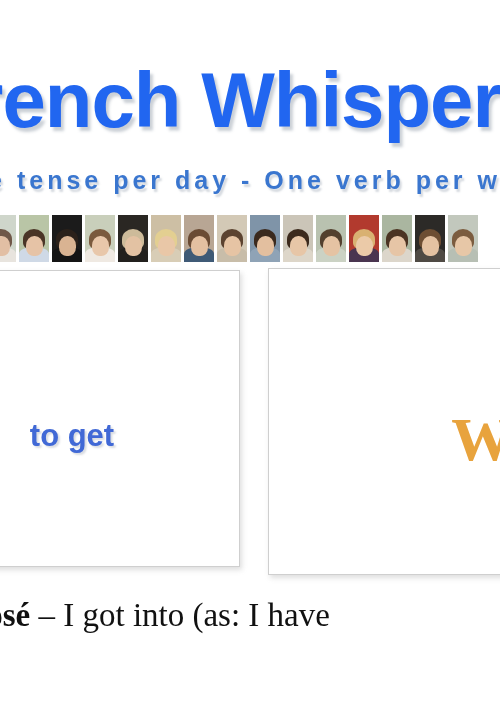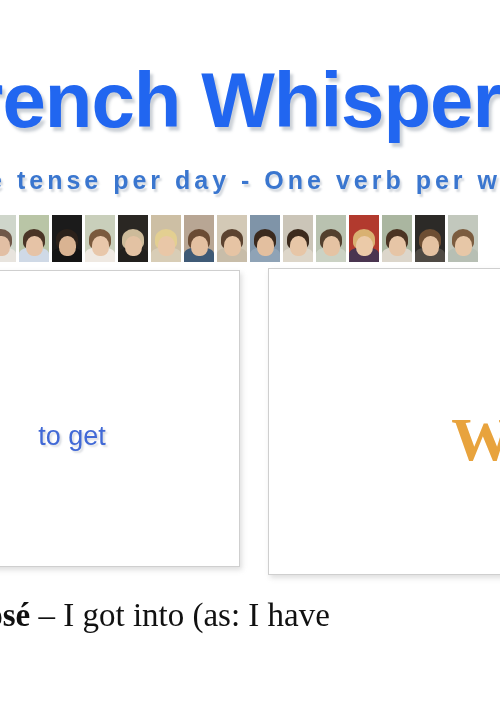--- a/index.html
+++ b/index.html
@@ -143,22 +143,22 @@
   .card-inner {
     position: absolute;
     inset: 0;
     display: flex;
     align-items: center;
     justify-content: center;
   }
 
   .card-left-text {
     font-family: "Liberation Sans", sans-serif;
-    font-weight: normal;
-    font-size: 27px;
+    font-weight: bold;
+    font-size: 31px;
     line-height: 40px;
     color: #4169d6;
     text-shadow: 2px 2px 2px rgba(160,168,180,0.40);
     white-space: nowrap;
     transform: translateY(17px);
   }
 
   .card-right-text {
     font-family: "Liberation Serif", serif;
     font-weight: bold;

